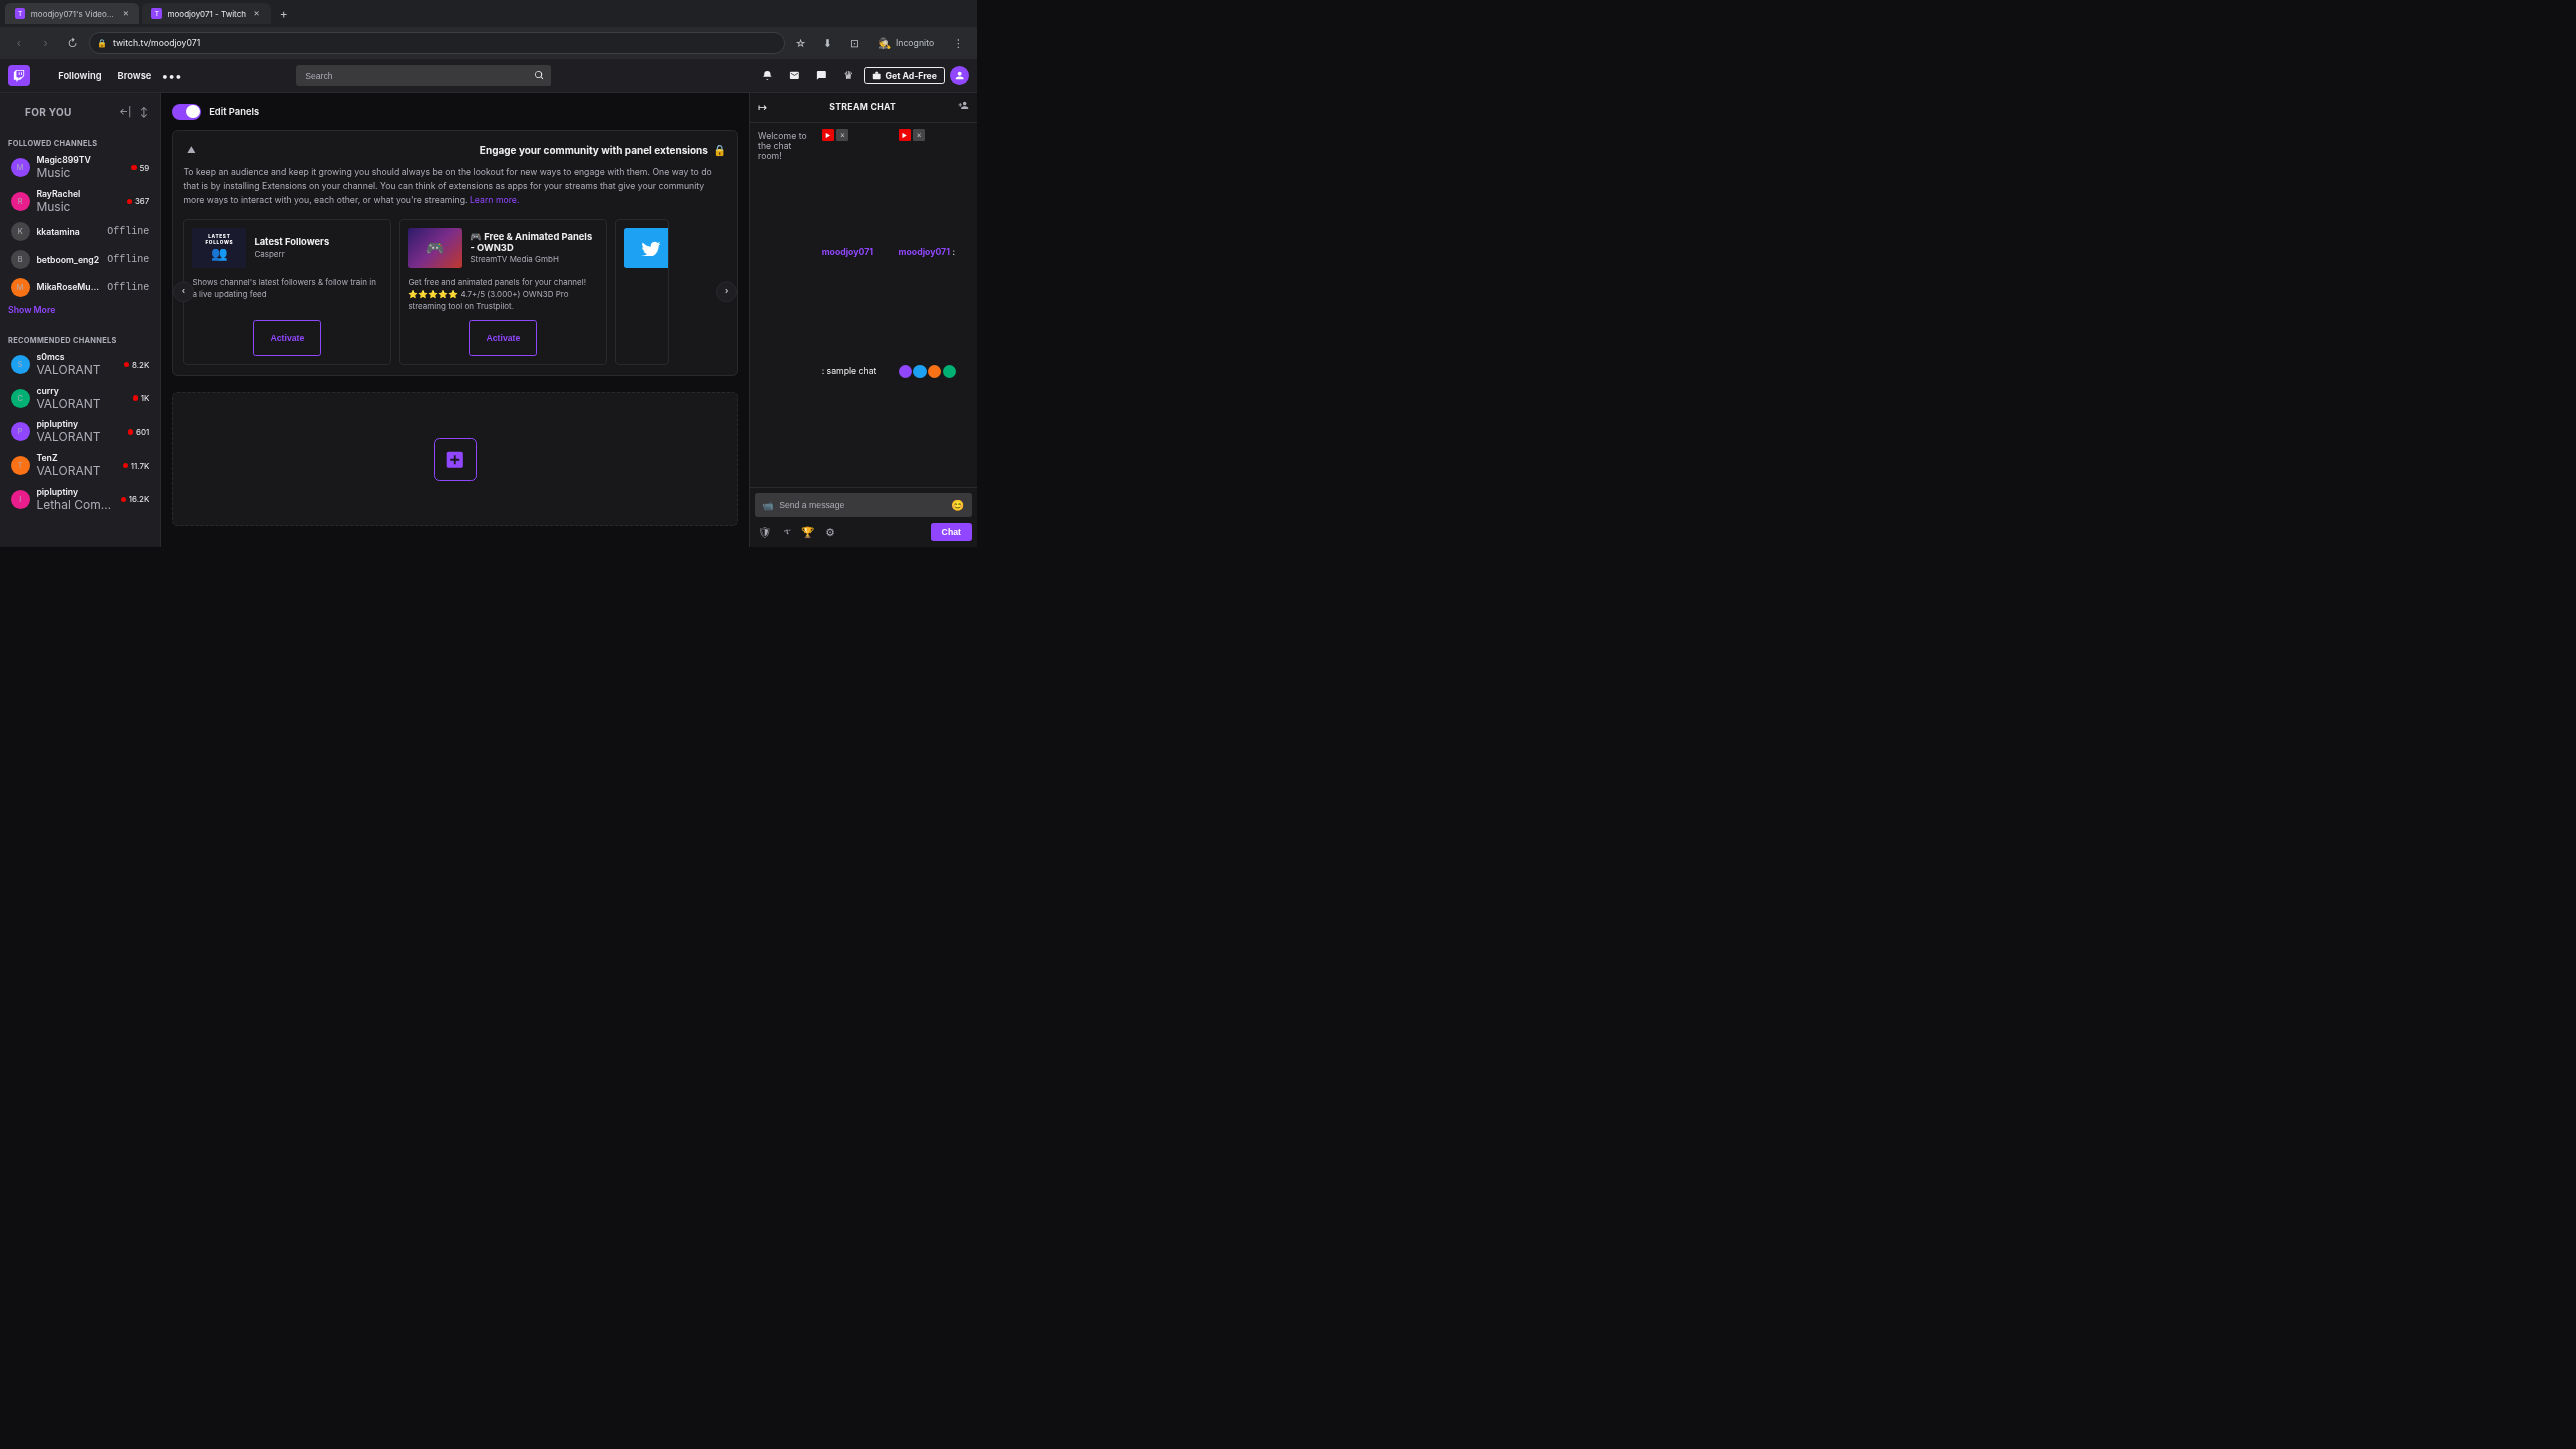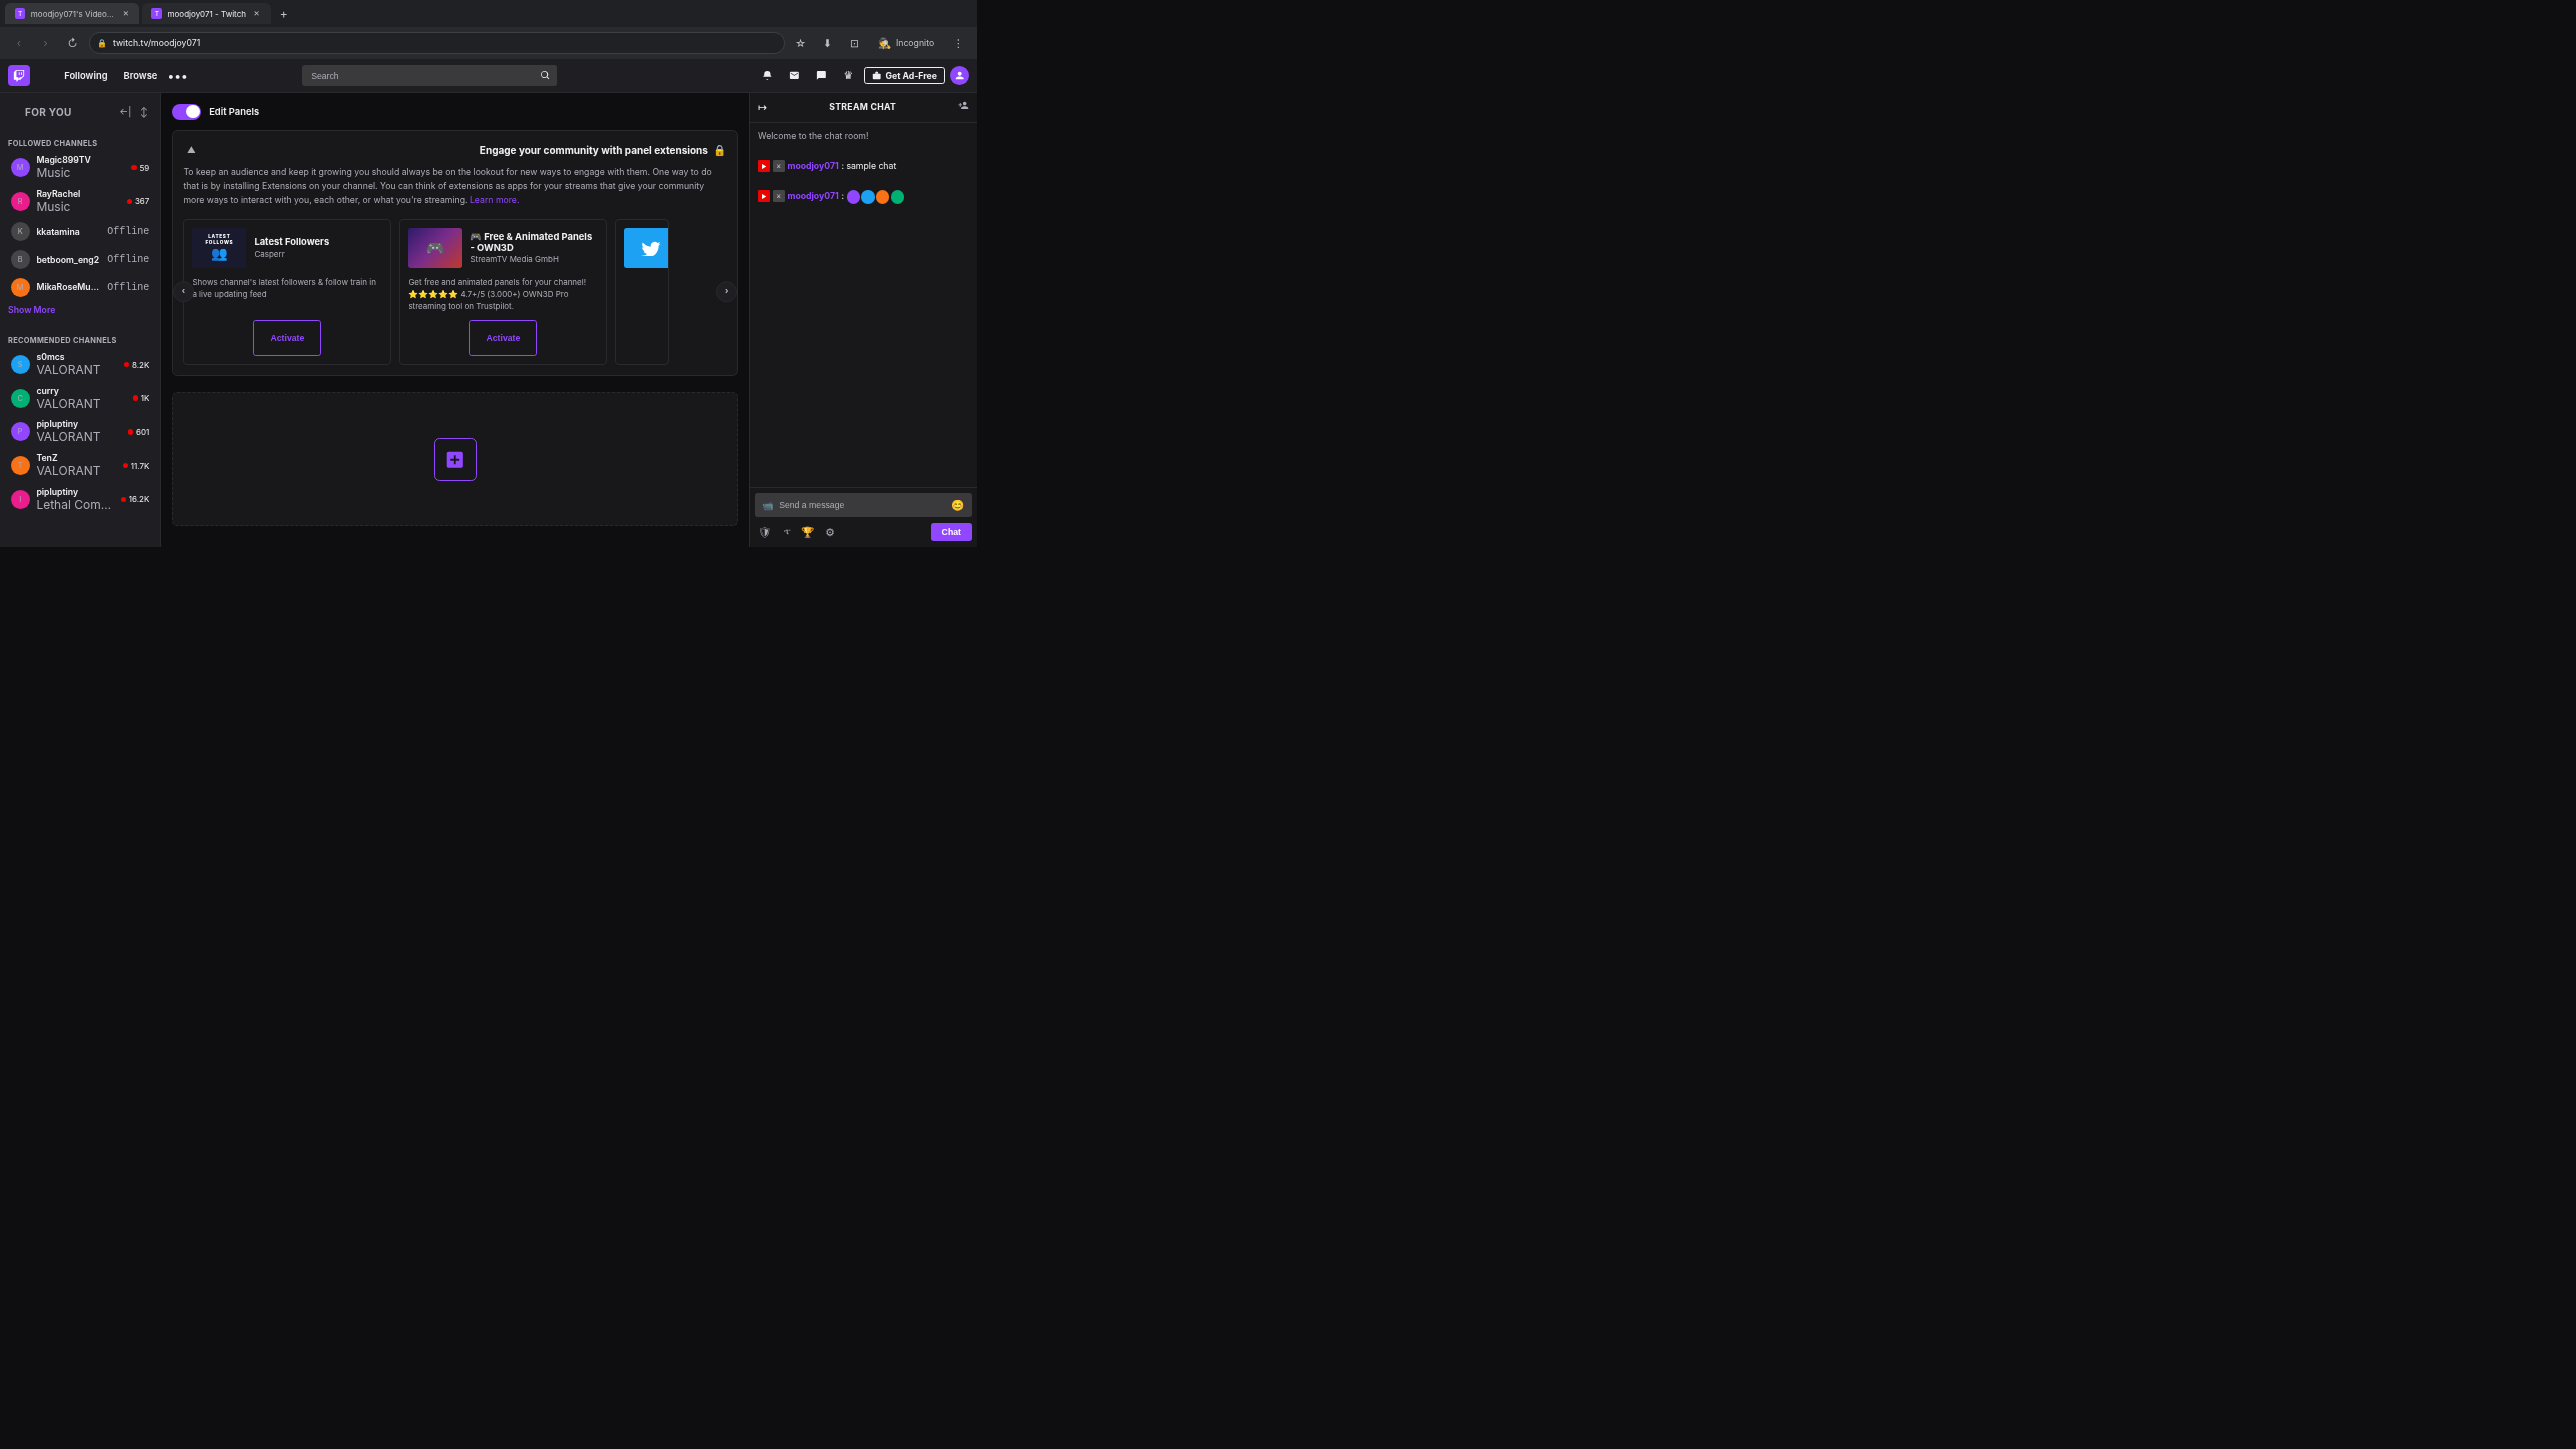--- a/index.html
+++ b/index.html
@@ -19,21 +19,21 @@
     .nav-btn.disabled { color: #5f6368; cursor: default; }
     .address-bar { flex: 1; height: 21.5px; background: #202124; border-radius: 10.7px; display: flex; align-items: center; padding: 0 8px; gap: 5.4px; color: #bdc1c6; font-size: 8.7px; border: 0.7px solid #3c4043; }
     .address-bar span { color: #e8eaed; }
     .nav-action-btn { width: 21.5px; height: 21.5px; border-radius: 50%; display: flex; align-items: center; justify-content: center; color: #bdc1c6; cursor: pointer; font-size: 10.7px; }
     .incognito-btn { display: flex; align-items: center; gap: 4px; padding: 2.7px 8px; border-radius: 10.7px; color: #bdc1c6; font-size: 8.7px; cursor: pointer; }
 
     
     .twitch-app { display: flex; flex-direction: column; height: calc(547px - 59px); background: #0e0e10; }
 
     
-    .twitch-header { background: #1f1f23; height: 34px; display: flex; align-items: center; padding: 0 8px; gap: 28px; flex-shrink: 0; border-bottom: 0.7px solid #2a2a2e; }
+    .twitch-header { background: #1f1f23; height: 34px; display: flex; align-items: center; padding: 0 8px; gap: 22px; flex-shrink: 0; border-bottom: 0.7px solid #2a2a2e; }
     .twitch-logo { width: 21.5px; height: 21.5px; background: #9147ff; border-radius: 4px; display: flex; align-items: center; justify-content: center; color: white; font-size: 13.4px; font-weight: bold; flex-shrink: 0; }
     .header-nav { display: flex; align-items: center; gap: 2.7px; }
     .header-nav-item { padding: 4px 6.7px; border-radius: 2.7px; font-size: 9.4px; font-weight: 600; color: #efeff1; cursor: pointer; white-space: nowrap; }
     .header-more { width: 21.5px; height: 21.5px; border-radius: 50%; display: flex; align-items: center; justify-content: center; color: #efeff1; cursor: pointer; font-size: 12px; }
     .header-search { flex: 1; max-width: 255px; margin: 16px auto; position: relative; }
     .header-search input { width: 100%; height: 21.5px; background: #3a3a3d; border: 0.7px solid #3a3a3d; border-radius: 2.7px; padding: 0 24px 0 8px; color: #efeff1; font-size: 8.7px; outline: none; }
     .header-search input::placeholder { color: #adadb8; }
     .search-btn { position: absolute; right: 0; top: 0; height: 21.5px; width: 24px; background: #3a3a3d; border: none; border-radius: 0 2.7px 2.7px 0; color: #efeff1; cursor: pointer; display: flex; align-items: center; justify-content: center; }
     .header-actions { display: flex; align-items: center; gap: 5.4px; margin-left: auto; }
     .header-action-btn { width: 21.5px; height: 21.5px; border-radius: 2.7px; display: flex; align-items: center; justify-content: center; color: #efeff1; cursor: pointer; font-size: 10.7px; }
@@ -98,21 +98,21 @@
     
     .empty-panel { background: #18181b; border: 1.3px dashed #2a2a2e; border-radius: 5.4px; height: 134px; display: flex; align-items: center; justify-content: center; margin-top: 5.4px; }
     .empty-panel-icon { width: 43px; height: 43px; border: 1.3px solid #9147ff; border-radius: 5.4px; display: flex; align-items: center; justify-content: center; color: #9147ff; font-size: 19px; }
 
     
     .chat-panel { width: 228px; background: #18181b; flex-shrink: 0; display: flex; flex-direction: column; border-left: 0.7px solid #2a2a2e; }
     .chat-header { display: flex; align-items: center; padding: 5.4px 8px; border-bottom: 0.7px solid #2a2a2e; height: 29.5px; gap: 5.4px; }
     .chat-header-icon { color: #efeff1; font-size: 10.7px; }
     .chat-title { font-size: 8.7px; font-weight: 700; color: #efeff1; flex: 1; text-align: center; text-transform: uppercase; letter-spacing: 0.3px; }
     .chat-header-action { color: #adadb8; cursor: pointer; font-size: 10.7px; }
-    .chat-messages { flex: 1; overflow-y: auto; padding: 5.4px; display: flex; flex-direction: column; gap: 15px; }
+    .chat-messages { flex: 1; overflow-y: auto; padding: 5.4px; display: flex; flex-direction: row; gap: 5px; }
     .chat-welcome { font-size: 8.7px; color: #adadb8; padding: 2.7px; }
     .chat-message { display: flex; flex-wrap: wrap; align-items: flex-start; gap: 2.7px; padding: 1.3px 2.7px; font-size: 8.7px; line-height: 1.5; }
     .chat-badge { width: 12px; height: 12px; background: #eb0400; border-radius: 1.3px; display: inline-flex; align-items: center; justify-content: center; font-size: 6.7px; flex-shrink: 0; }
     .chat-badge-2 { width: 12px; height: 12px; background: #464649; border-radius: 1.3px; display: inline-flex; align-items: center; justify-content: center; font-size: 6.7px; flex-shrink: 0; }
     .chat-username { font-weight: 700; color: #9147ff; cursor: pointer; }
     .chat-text { color: #efeff1; }
     .chat-avatars { display: flex; gap: 1.3px; }
     .chat-mini-avatar { width: 13.4px; height: 13.4px; border-radius: 50%; background: #464649; display: inline-flex; align-items: center; justify-content: center; font-size: 5.4px; overflow: hidden; }
     .chat-input-area { padding: 5.4px; border-top: 0.7px solid #2a2a2e; }
     .chat-input-wrapper { background: #3a3a3d; border-radius: 2.7px; padding: 5.4px 6.7px; display: flex; align-items: center; gap: 5.4px; margin-bottom: 5.4px; }

